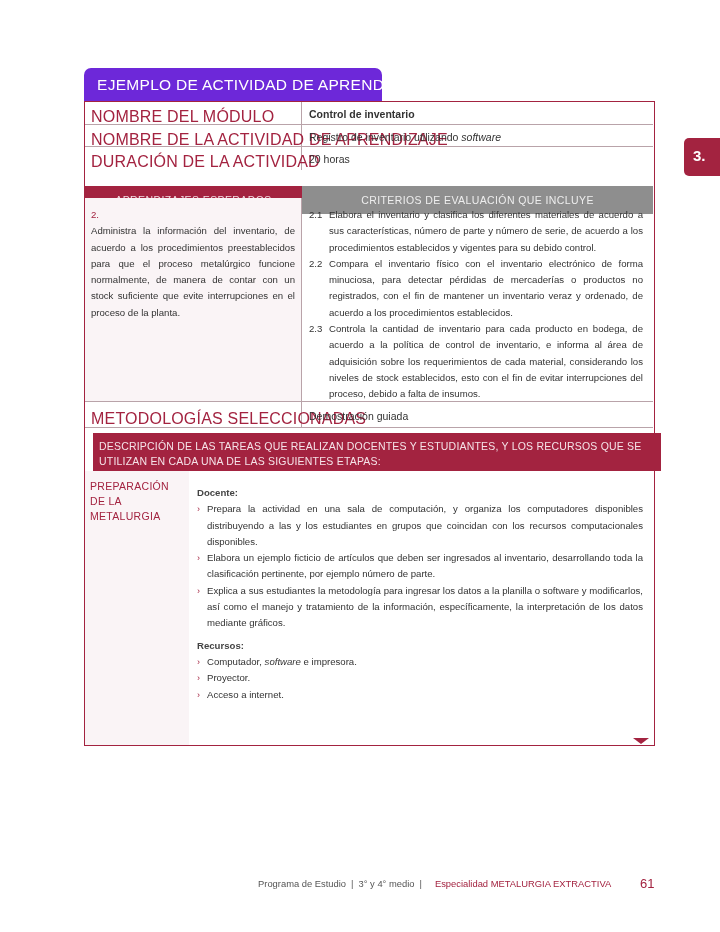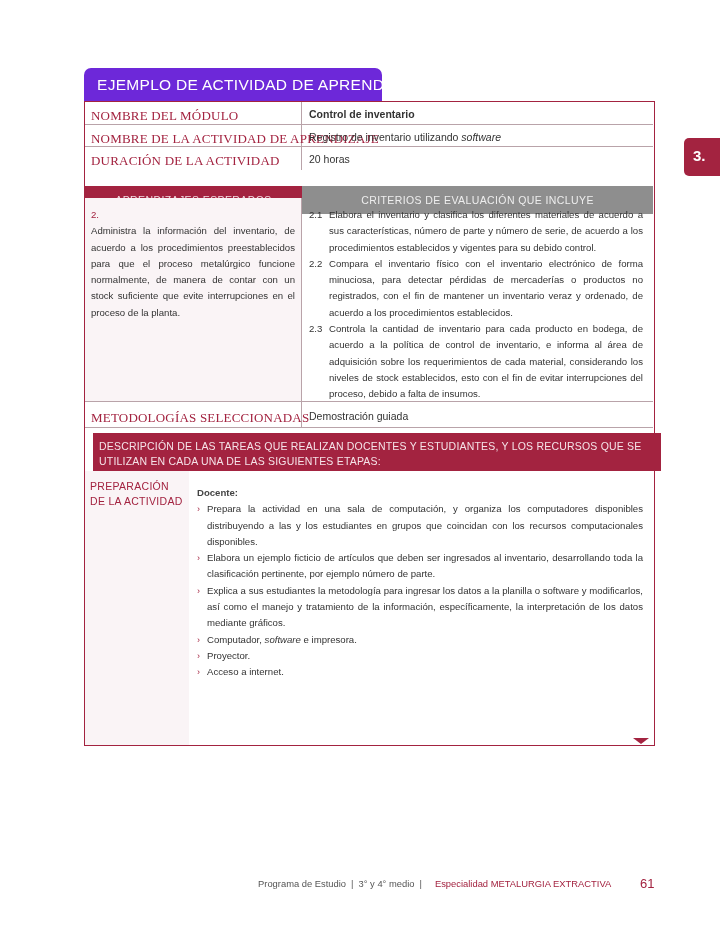--- a/index.html
+++ b/index.html
@@ -13,23 +13,23 @@
       padding: 8px 0 0 13px; white-space: nowrap;
       font-family: "Liberation Sans Narrow", "Liberation Sans", sans-serif;
     }
     .frame {
       position: absolute; left: 84px; top: 101px; width: 571px; height: 645px;
       border: 1.5px solid #a32340;
     }
     .row { position: absolute; left: 0; width: 568px; display: flex; border-bottom: 1px solid #b9a3a9; }
     .lbl-cell {
       width: 217px; background: #ffffff; color: #a32340;
-      font-size: 13px; padding: 6px 0 0 6px; letter-spacing: 0.2px;
+      font-size: 16px; padding: 6px 0 0 6px; letter-spacing: 0.2px;
       border-right: 1px solid #b9a3a9; white-space: nowrap;
-      font-family: Liberation Serif, serif;
+      font-family: Liberation Sans, sans-serif;
     }
     .val-cell {
       flex: 1; font-size: 10.5px; padding: 6px 17px 0 7px; color: #333;
       font-family: "Liberation Sans Narrow", "Liberation Sans", sans-serif;
     }
     .val-cell.bold { font-weight: bold; }
     .val-cell i { font-style: italic; }
 
     .hdr-row { position: absolute; left: 0; top: 84px; width: 568px; height: 28px; display: flex; }
     .hdr-left {
@@ -156,37 +156,38 @@
   </div>
 
   <div class="row" style="top:300px; height:26px; border-bottom:1px solid #b9a3a9;">
     <div class="lbl-cell" style="padding-top:8px;">METODOLOGÍAS SELECCIONADAS</div>
     <div class="val-cell" style="padding-top:8px;">Demostración guiada</div>
   </div>
 
   <div class="desc-band">DESCRIPCIÓN DE LAS TAREAS QUE REALIZAN DOCENTES Y ESTUDIANTES, Y LOS RECURSOS QUE SE UTILIZAN EN CADA UNA DE LAS SIGUIENTES ETAPAS:</div>
 
   <div class="prep-row">
-    <div class="prep-left">PREPARACIÓN DE LA ACTIVIDAD</div>
+    <div class="prep-left">PREPARACIÓN DE LA METALURGIA</div>
     <div class="prep-right">
 
       <div class="sub" style="font-weight:bold; color:#444;">Docente:</div>
       <div class="bul">
         <span class="b">›</span>
         <span class="bt">Prepara la actividad en una sala de computación, y organiza los computadores disponibles distribuyendo a las y los estudiantes en grupos que coincidan con los recursos computacionales disponibles.</span>
       </div>
       <div class="bul">
         <span class="b">›</span>
         <span class="bt">Elabora un ejemplo ficticio de artículos que deben ser ingresados al inventario, desarrollando toda la clasificación pertinente, por ejemplo número de parte.</span>
       </div>
       <div class="bul">
         <span class="b">›</span>
         <span class="bt">Explica a sus estudiantes la metodología para ingresar los datos a la planilla o software y modificarlos, así como el manejo y tratamiento de la información, específicamente, la interpretación de los datos mediante gráficos.</span>
       </div>
 
+      <div class="sub" style="font-weight:bold; color:#444;">Recursos:</div>
       <div class="bul">
         <span class="b">›</span>
         <span class="bt"><span>Computador, </span><i>software</i><span> e impresora.</span></span>
       </div>
       <div class="bul">
         <span class="b">›</span>
         <span class="bt">Proyector.</span>
       </div>
       <div class="bul">
         <span class="b">›</span>

